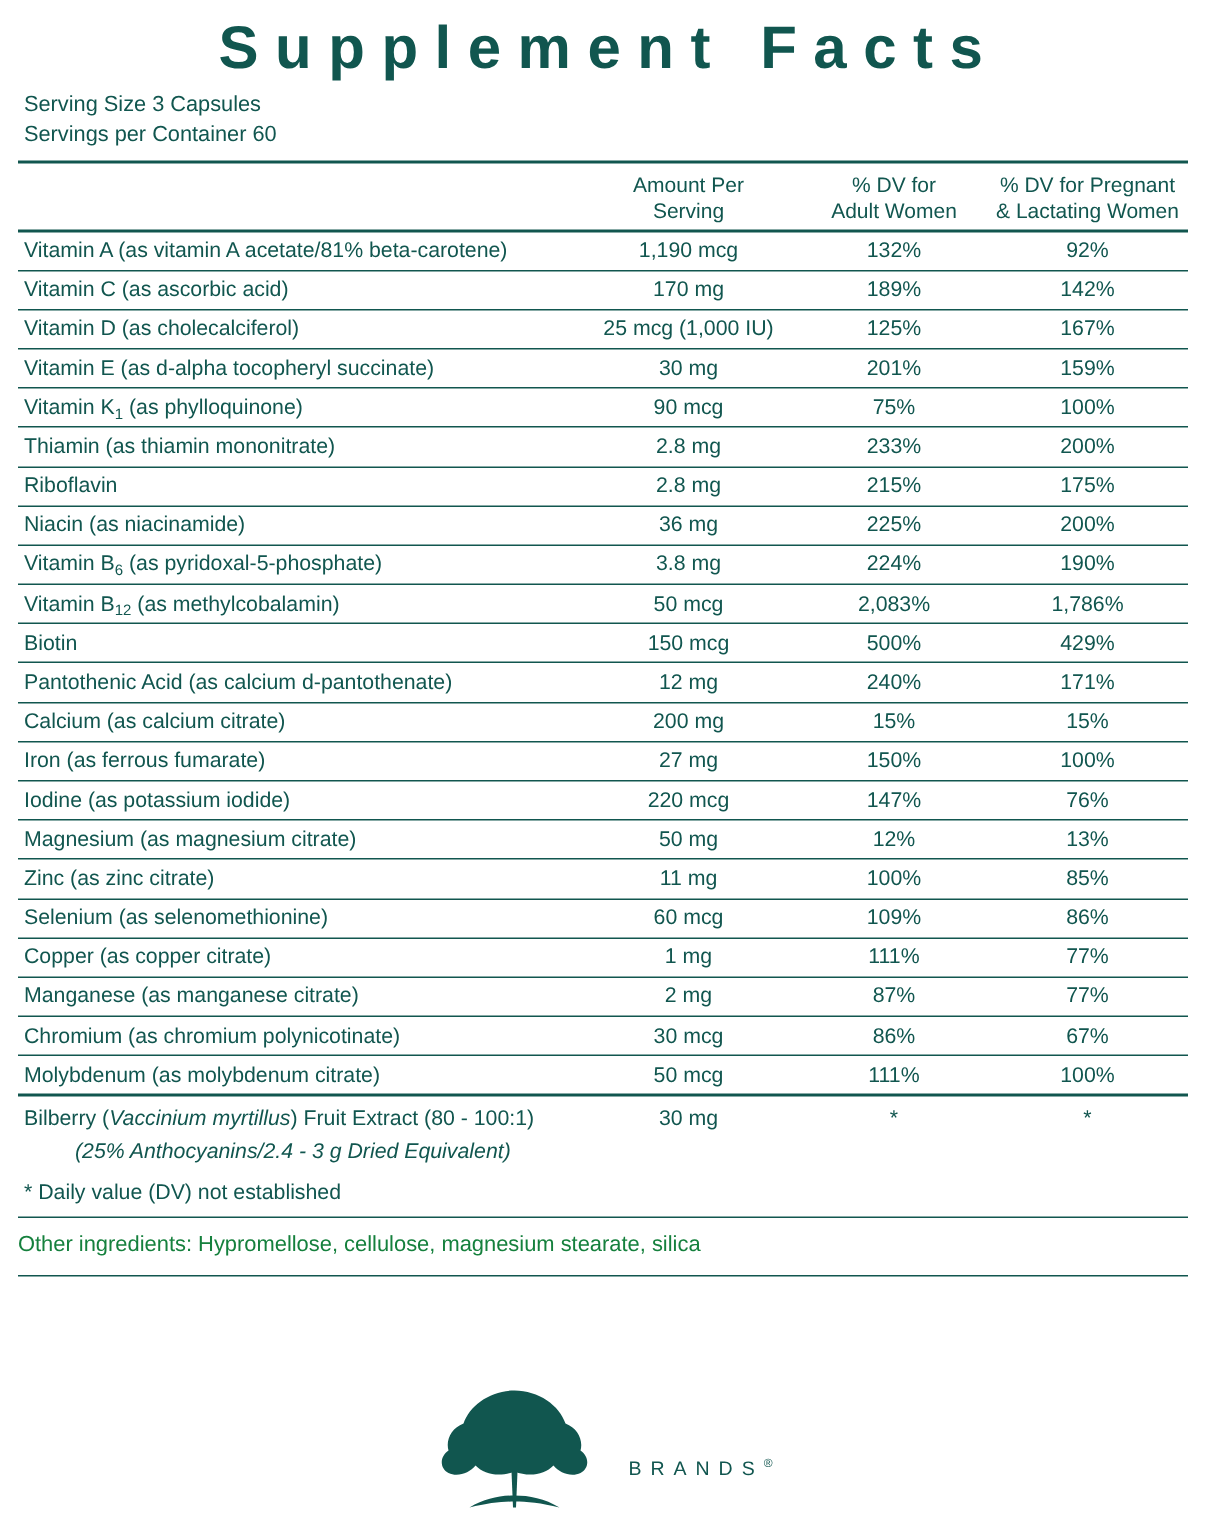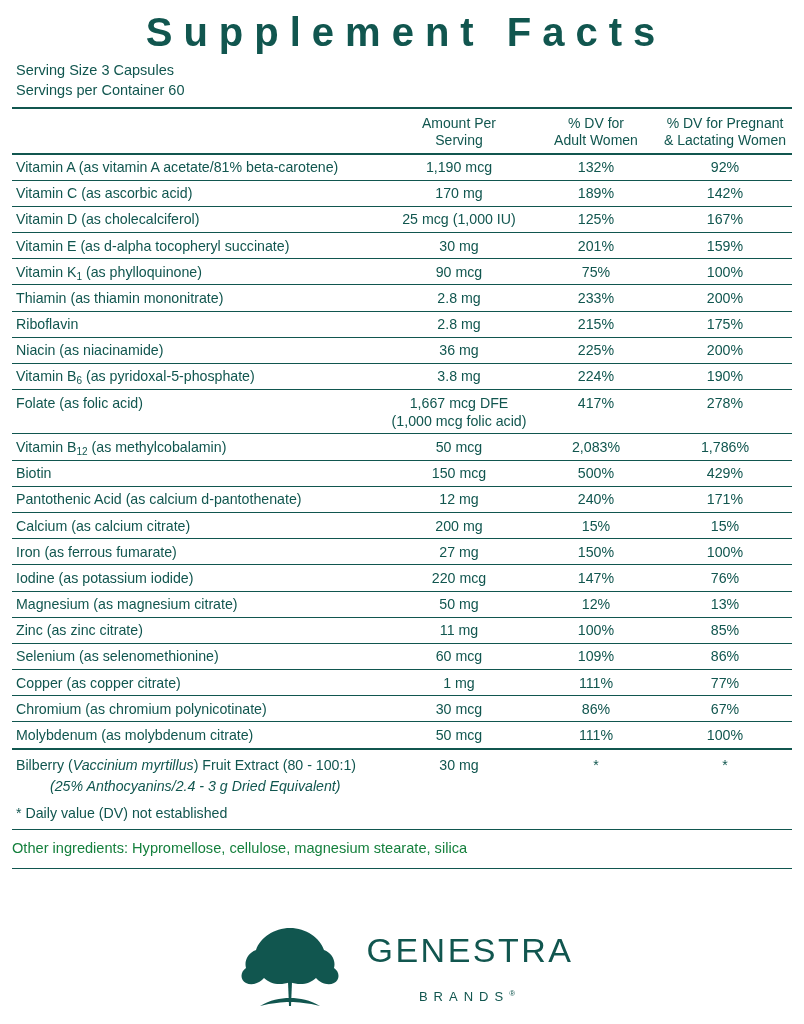--- a/index.html
+++ b/index.html
@@ -238,26 +238,20 @@
           <td class="num">225%</td>
           <td class="num">200%</td>
         </tr>
         <tr>
           <td class="name">Vitamin B<sub>6</sub> (as pyridoxal-5-phosphate)</td>
           <td class="num">3.8 mg</td>
           <td class="num">224%</td>
           <td class="num">190%</td>
         </tr>
         <tr>
-          <td class="name">Folate (as folic acid)</td>
-          <td class="num">1,667 mcg DFE<span class="sub">(1,000 mcg folic acid)</span></td>
-          <td class="num">417%</td>
-          <td class="num">278%</td>
-        </tr>
-        <tr>
           <td class="name">Vitamin B<sub>12</sub> (as methylcobalamin)</td>
           <td class="num">50 mcg</td>
           <td class="num">2,083%</td>
           <td class="num">1,786%</td>
         </tr>
         <tr>
           <td class="name">Biotin</td>
           <td class="num">150 mcg</td>
           <td class="num">500%</td>
           <td class="num">429%</td>
@@ -301,20 +295,26 @@
         <tr>
           <td class="name">Selenium (as selenomethionine)</td>
           <td class="num">60 mcg</td>
           <td class="num">109%</td>
           <td class="num">86%</td>
         </tr>
         <tr>
           <td class="name">Copper (as copper citrate)</td>
           <td class="num">1 mg</td>
           <td class="num">111%</td>
+          <td class="num">77%</td>
+        </tr>
+        <tr>
+          <td class="name">Manganese (as manganese citrate)</td>
+          <td class="num">2 mg</td>
+          <td class="num">87%</td>
           <td class="num">77%</td>
         </tr>
         <tr>
           <td class="name">Chromium (as chromium polynicotinate)</td>
           <td class="num">30 mcg</td>
           <td class="num">86%</td>
           <td class="num">67%</td>
         </tr>
         <tr class="lastnutrient">
           <td class="name">Molybdenum (as molybdenum citrate)</td>
@@ -355,18 +355,17 @@
           <path d="M60 52 C54 46 48 44 42 41 C48 45 52 48 56 53 Z"></path>
           <path d="M60 52 C66 46 72 44 78 41 C72 45 68 48 64 53 Z"></path>
           <path d="M60 60 C54 56 49 55 44 53 C50 56 54 58 58 62 Z"></path>
           <path d="M60 60 C66 56 71 55 76 53 C70 56 66 58 62 62 Z"></path>
           <path d="M60 8 C44 8 30 18 26 30 C18 33 14 41 16 48 C10 52 10 60 16 63 C22 66 30 63 34 58 C40 64 50 66 60 62 C70 66 80 64 86 58 C90 63 98 66 104 63 C110 60 110 52 104 48 C106 41 102 33 94 30 C90 18 76 8 60 8 Z"></path>
           <path d="M30 86 C40 80 50 78 60 78 C70 78 80 80 90 86 C78 83 68 82 60 82 C52 82 42 83 30 86 Z"></path>
         </g>
       </svg>
     </span>
     <span class="logo-text">
-      <span class="logo-name">GENESTRA</span>
       <span class="logo-sub"><span>BRANDS</span><sup>®</sup></span>
     </span>
   </div>
 
 </div>
 
 </body></html>

